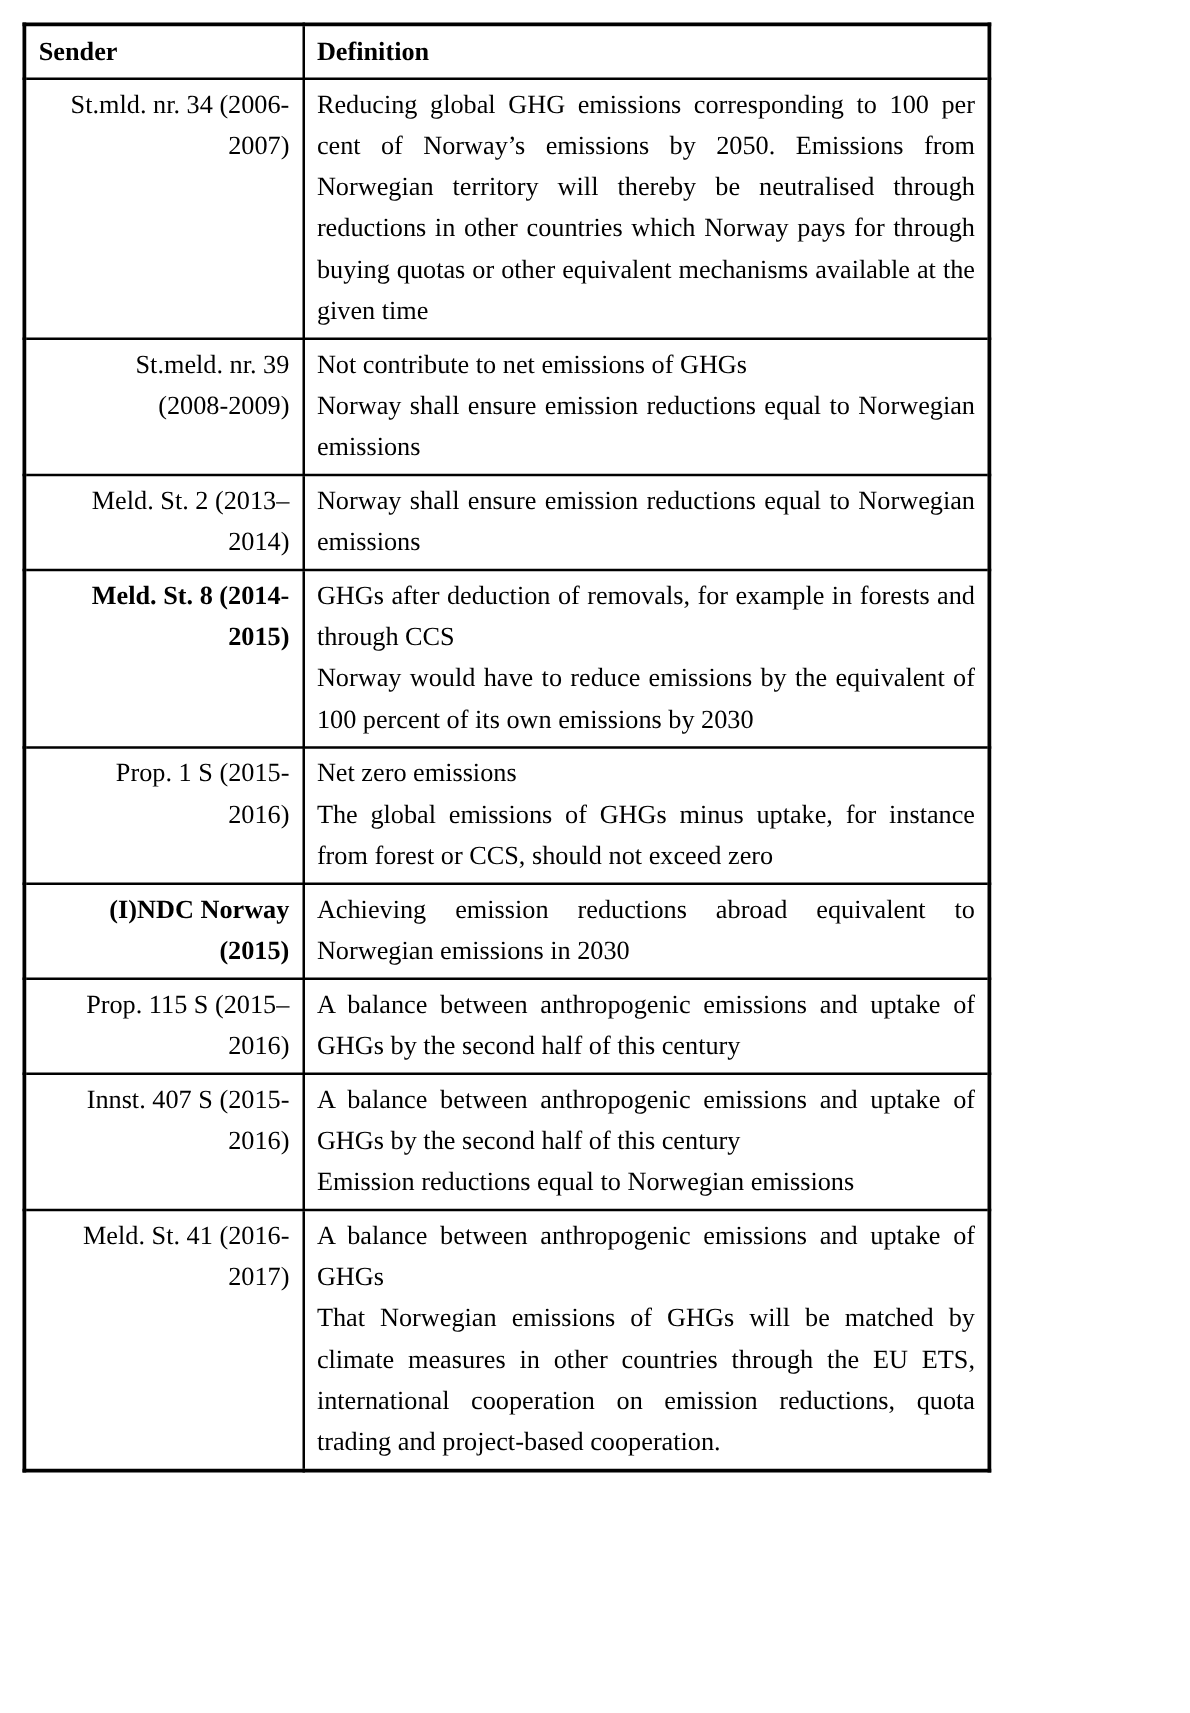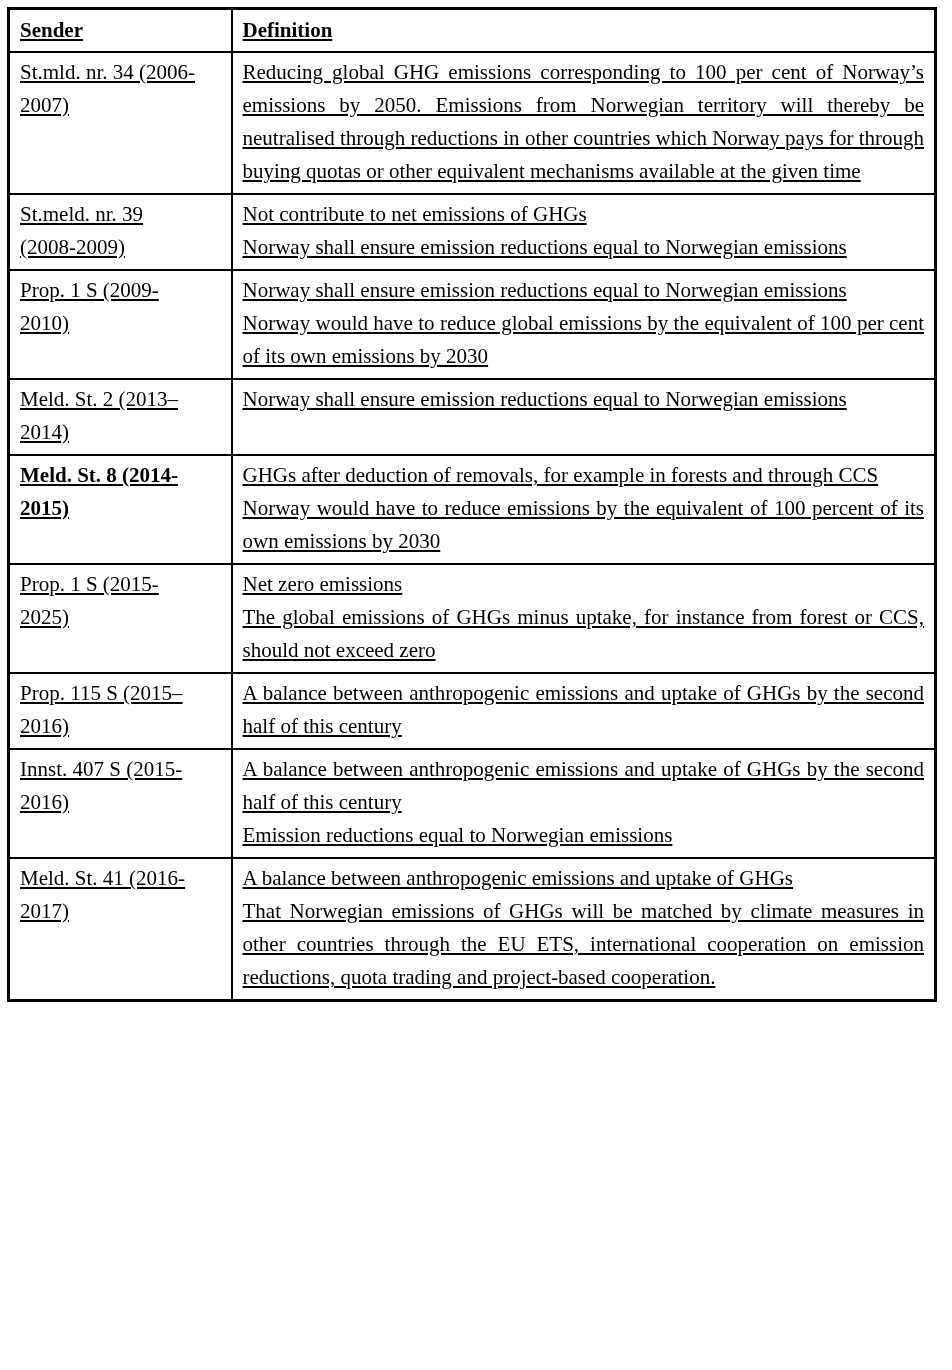--- a/index.html
+++ b/index.html
@@ -12,43 +12,42 @@
   }
   .page {
     width: 952px;
     height: 1370px;
     box-sizing: border-box;
     background: var(--bg, #ffffff);
   }
   table.def-table {
     border-collapse: collapse;
     table-layout: fixed;
-    width: 930px;
-    margin: 7px;
+    width: 775px;
+    margin: 18px;
     border: 3px solid var(--brd, #000000);
-    text-decoration: underline;
   }
   col.col-sender { width: 223px; }
   th, td {
     border: 2px solid var(--brd, #000000);
     vertical-align: top;
     padding: 3px 10px 5px 10px;
     font-size: 21px;
     line-height: 33px;
     color: var(--txt, #000000);
   }
   th {
     text-align: left;
     font-weight: bold;
     padding-top: 4px;
     padding-bottom: 4px;
   }
   td.sender {
     white-space: pre-line;
-    text-align: left;
+    text-align: right;
   }
   td.sender.bold { font-weight: bold; }
   td.definition p {
     margin: 0;
     padding: 0;
     text-align: justify;
   }
 </style>
 </head>
 <body>
@@ -75,48 +74,47 @@
         </tr>
         <tr>
           <td class="sender">St.meld. nr. 39
 (2008-2009)</td>
           <td class="definition">
             <p>Not contribute to net emissions of GHGs</p>
             <p>Norway shall ensure emission reductions equal to Norwegian emissions</p>
           </td>
         </tr>
         <tr>
-          <td class="sender">Prop. 1 S (2009-
-2010)</td>
-          <td class="definition">
-            <p>Norway shall ensure emission reductions equal to Norwegian emissions</p>
-            <p>Norway would have to reduce global emissions by the equivalent of 100 per cent of its own emissions by 2030</p>
-          </td>
-        </tr>
-        <tr>
           <td class="sender">Meld. St. 2 (2013–
 2014)</td>
           <td class="definition">
             <p>Norway shall ensure emission reductions equal to Norwegian emissions</p>
           </td>
         </tr>
         <tr>
           <td class="sender bold">Meld. St. 8 (2014-
 2015)</td>
           <td class="definition">
             <p>GHGs after deduction of removals, for example in forests and through CCS</p>
             <p>Norway would have to reduce emissions by the equivalent of 100 percent of its own emissions by 2030</p>
           </td>
         </tr>
         <tr>
           <td class="sender">Prop. 1 S (2015-
-2025)</td>
+2016)</td>
           <td class="definition">
             <p>Net zero emissions</p>
             <p>The global emissions of GHGs minus uptake, for instance from forest or CCS, should not exceed zero</p>
+          </td>
+        </tr>
+        <tr>
+          <td class="sender bold">(I)NDC Norway
+(2015)</td>
+          <td class="definition">
+            <p>Achieving emission reductions abroad equivalent to Norwegian emissions in 2030</p>
           </td>
         </tr>
         <tr>
           <td class="sender">Prop. 115 S (2015–
 2016)</td>
           <td class="definition">
             <p>A balance between anthropogenic emissions and uptake of GHGs by the second half of this century</p>
           </td>
         </tr>
         <tr>

